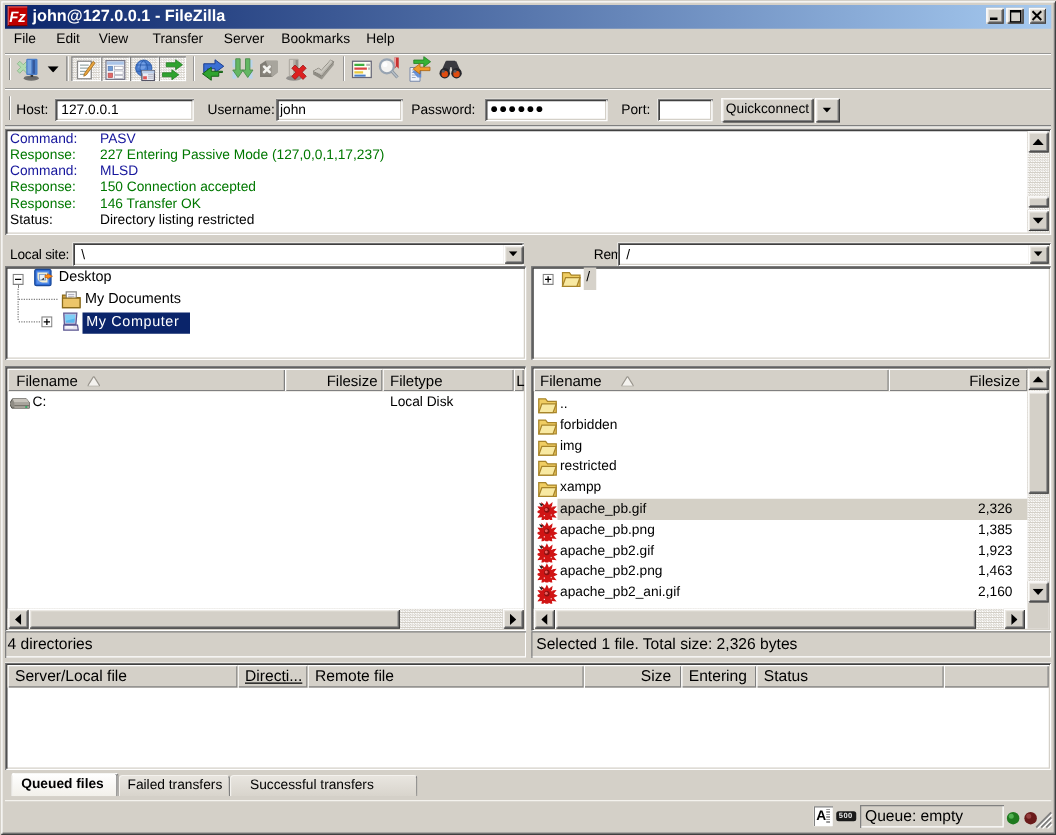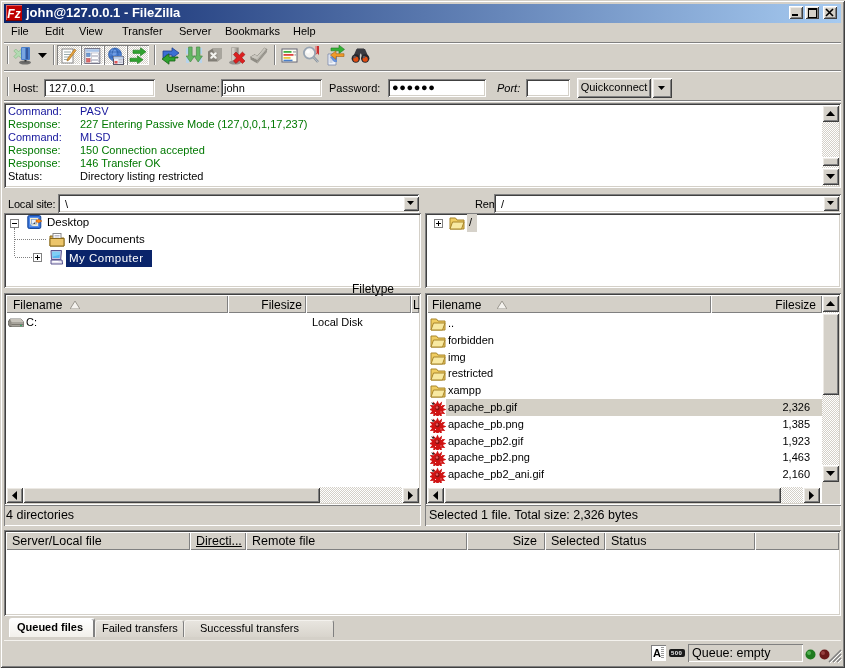--- a/index.html
+++ b/index.html
@@ -188,21 +188,21 @@
 <div class="abs vsep" style="left:7px;top:77px;height:19px;"></div>
 <div class="lbl" style="left:13px;top:82px;">Host:</div>
 <div class="abs field" style="left:44px;top:79px;width:111px;height:18px;"></div>
 <div class="lbl" style="left:49px;top:82px;">127.0.0.1</div>
 <div class="lbl" style="left:166px;top:82px;">Username:</div>
 <div class="abs field" style="left:221px;top:79px;width:101px;height:18px;"></div>
 <div class="lbl" style="left:224px;top:82px;">john</div>
 <div class="lbl" style="left:329px;top:82px;">Password:</div>
 <div class="abs field" style="left:388px;top:79px;width:98px;height:18px;"></div>
 <div class="lbl" style="left:392px;top:81px;font-size:11px;letter-spacing:0.6px;">●●●●●●</div>
-<div class="lbl" style="left:497px;top:82px;font-style:italic;">Port:</div>
+<div class="lbl" style="left:497px;top:82px;">Port:</div>
 <div class="abs field" style="left:526px;top:79px;width:44px;height:18px;"></div>
 <div class="abs raised" style="left:577px;top:78px;width:74px;height:20px;text-align:center;line-height:19px;">Quickconnect</div>
 <div class="abs raised" style="left:652px;top:78px;width:20px;height:20px;">
   <svg class="abs" style="left:6px;top:8px;" width="7" height="4" viewBox="0 0 7 4">
       <path d="M0 0 h7 l-3.5 4z" fill="#000"></path>
     </svg>
 </div>
 <div class="abs groove" style="left:4px;top:100px;width:837px;"></div>
 
 <div class="abs field" style="left:4px;top:103px;width:837px;height:85px;"></div>
@@ -305,21 +305,21 @@
   <div class="abs raised1" style="left:0;top:0;width:222px;height:18px;"></div>
   <div class="abs raised1" style="left:222px;top:0;width:78px;height:18px;"></div>
   <div class="abs raised1" style="left:300px;top:0;width:105px;height:18px;"></div>
   <div class="abs raised1" style="left:405px;top:0;width:8px;height:18px;"></div>
 </div>
 <div class="lbl" style="left:13px;top:298px;font-size:12px;">Filename</div>
 <svg class="abs" style="left:70px;top:301px;" width="10" height="8" viewBox="0 0 10 8">
     <path d="M5 0 L10 8 H0 z" fill="#f4f2ee" stroke="#9a968e"></path>
   </svg>
 <div class="lbl" style="left:260px;top:298px;width:42px;text-align:right;font-size:12px;">Filesize</div>
-<div class="lbl" style="left:312px;top:282px;font-size:12px;margin-left:40px;">Filetype</div>
+<div class="lbl" style="left:312px;top:298px;font-size:12px;">Filetype</div>
 <div class="lbl" style="left:413px;top:298px;font-size:12px;">L</div>
 <svg class="abs" style="left:8px;top:316px;" width="17" height="14" viewBox="0 0 17 14">
   <path d="M2 3 h11 l2.5 3 v4.5 h-14 l-2 -3.5 z" fill="#8f8c84" stroke="#44423c" stroke-width="0.7"></path>
   <path d="M2 3 l1.5 3 h12 l-2.5 -3 z" fill="#c8c4bc"></path>
   <path d="M3.5 6 h12 v4.5 h-12 z" fill="#a8a49c"></path>
   <path d="M3.5 8.5 h12" stroke="#6a675f" stroke-width="0.7"></path>
   <ellipse cx="13" cy="9.6" rx="1" ry="0.8" fill="#3a6"></ellipse>
 </svg>
 <div class="lbl" style="left:26px;top:316px;">C:</div>
 <div class="lbl" style="left:312px;top:316px;">Local Disk</div>
@@ -452,21 +452,21 @@
   <div class="abs raised1" style="left:240px;top:0;width:221px;height:18px;"></div>
   <div class="abs raised1" style="left:461px;top:0;width:78px;height:18px;"></div>
   <div class="abs raised1" style="left:539px;top:0;width:60px;height:18px;"></div>
   <div class="abs raised1" style="left:599px;top:0;width:150px;height:18px;"></div>
   <div class="abs raised1" style="left:749px;top:0;width:84px;height:18px;"></div>
 </div>
 <div class="lbl" style="left:12px;top:534px;font-size:12.5px;">Server/Local file</div>
 <div class="lbl" style="left:196px;top:534px;font-size:12.5px;text-decoration:underline;">Directi...</div>
 <div class="lbl" style="left:252px;top:534px;font-size:12.5px;">Remote file</div>
 <div class="lbl" style="left:495px;top:534px;width:42px;text-align:right;font-size:12.5px;">Size</div>
-<div class="lbl" style="left:551px;top:534px;font-size:12.5px;">Selected</div>
+<div class="lbl" style="left:551px;top:534px;font-size:12.5px;">Entering</div>
 <div class="lbl" style="left:611px;top:534px;font-size:12.5px;">Status</div>
 
 <div class="abs" style="left:9px;top:618px;width:84px;height:18px;background:linear-gradient(#ffffff,#f2f0ea);
      border:1px solid #808080;border-bottom:none;border-top-color:#fff;border-left-color:#fff;
      box-shadow:inset -1px 0 0 #808080;border-radius:3px 3px 0 0;"></div>
 <div class="lbl" style="left:17px;top:621px;font-weight:bold;">Queued files</div>
 <div class="abs" style="left:95px;top:620px;width:87px;height:16px;background:linear-gradient(#e8e5df,#d8d4cc);
      border:1px solid #808080;border-bottom:none;border-top-color:#f4f2ee;border-left-color:#f4f2ee;border-radius:3px 3px 0 0;"></div>
 <div class="lbl" style="left:102px;top:622px;">Failed transfers</div>
 <div class="abs" style="left:184px;top:620px;width:148px;height:16px;background:linear-gradient(#e8e5df,#d8d4cc);

